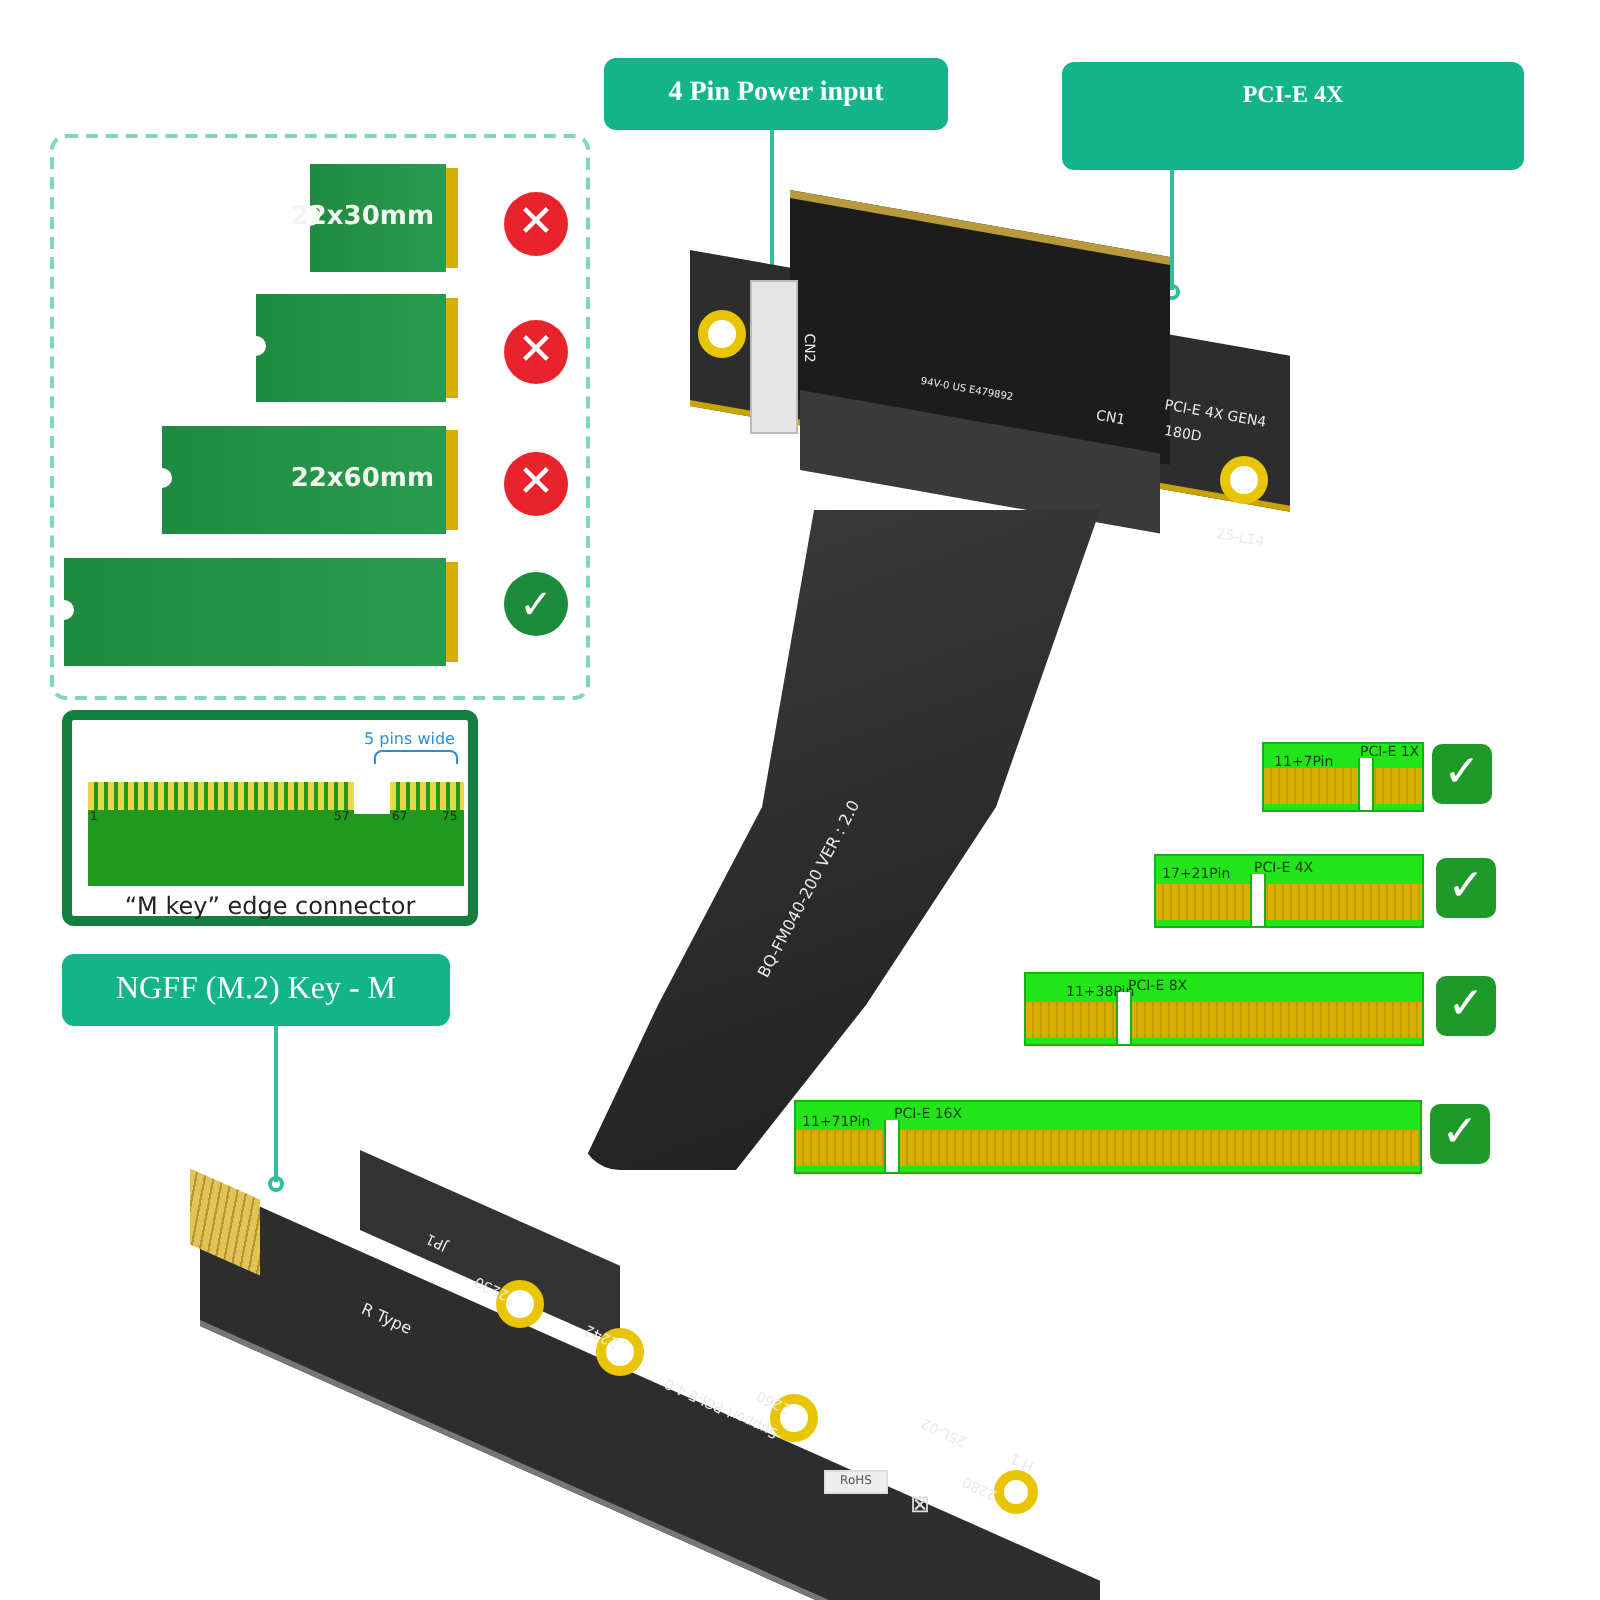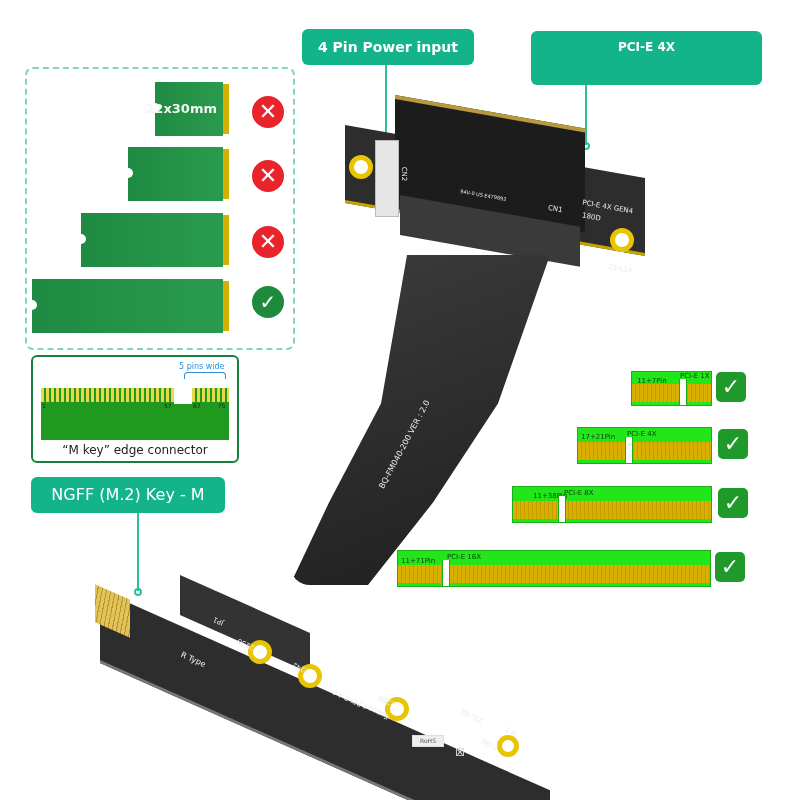--- a/index.html
+++ b/index.html
@@ -1,28 +1,28 @@
 <!DOCTYPE html>
 <html><head>
 <meta charset="utf-8">
 <style>
   html,body{margin:0;padding:0;background:#ffffff;}
   body{width:800px;height:800px;position:relative;overflow:hidden;font-family:"DejaVu Sans",sans-serif;}
   .abs{position:absolute;}
-  .callout{position:absolute;background:#14b48a;color:#fff;border-radius:6px;text-align:center;font-weight:bold;}
+  .callout{position:absolute;background:#14b48a;color:#fff;border-radius:6px;text-align:center;font-weight:bold;font-family:Liberation Serif, serif;}
   .leader{position:absolute;background:#2fbf9c;width:2px;}
   .leader-dot{position:absolute;width:8px;height:8px;border:2px solid #2fbf9c;border-radius:50%;background:transparent;box-sizing:border-box;}
   .size-panel{position:absolute;left:25px;top:67px;width:270px;height:283px;border:2px dashed #7fd5c0;border-radius:8px;box-sizing:border-box;}
   .m2-card{position:absolute;background:linear-gradient(90deg,#1f8a42,#2a9b4e);height:54px;}
   .m2-card .gold{position:absolute;right:-6px;top:2px;width:6px;height:50px;background:#d4b000;}
   .m2-card .notch{position:absolute;left:-5px;top:21px;width:10px;height:10px;border-radius:50%;background:#fff;}
   .m2-card .label{position:absolute;right:6px;top:0;line-height:54px;color:#f1f7ee;font-weight:bold;font-size:13px;}
   .status-x{position:absolute;width:32px;height:32px;border-radius:50%;background:#e8232b;color:#fff;font-size:22px;font-weight:bold;text-align:center;line-height:32px;}
   .status-ok{position:absolute;width:32px;height:32px;border-radius:50%;background:#1e8a3c;color:#fff;font-size:20px;font-weight:bold;text-align:center;line-height:32px;}
-  .mkey-box{position:absolute;left:31px;top:355px;width:208px;height:108px;border:2px solid #15803d;border-radius:6px;background:#fff;box-sizing:border-box;}
+  .mkey-box{position:absolute;left:31px;top:355px;width:208px;height:108px;border:5px solid #15803d;border-radius:6px;background:#fff;box-sizing:border-box;}
   .pcie-slot{position:absolute;background:#22e61a;border:1px solid #18b012;text-decoration:underline;}
   .pcie-slot .pins{position:absolute;left:0;right:0;bottom:3px;height:18px;background:repeating-linear-gradient(90deg,#d9b000 0 3px,#c49d00 3px 4px);}
   .pcie-slot .key{position:absolute;bottom:0;width:6px;height:26px;background:#fff;border-left:1px solid #18b012;border-right:1px solid #18b012;}
   .pcie-slot .t{position:absolute;font-size:7px;color:#0d3b0d;top:3px;}
   .check-sq{position:absolute;width:30px;height:30px;border-radius:5px;background:#1f9a2a;color:#fff;font-size:22px;font-weight:bold;text-align:center;line-height:30px;}
   .pcb{position:absolute;background:#2d2d2d;}
   .hole{position:absolute;border-radius:50%;background:#fff;border:5px solid #e8c500;box-sizing:border-box;}
   .silk{position:absolute;color:#eaeaea;font-size:7px;white-space:nowrap;}
 </style>
 </head>
@@ -57,20 +57,21 @@
 
 <div class="m2-card" style="left:128px;top:147px;width:95px;">
   <div class="notch"></div>
   <div class="gold"></div>
 </div>
 <div class="status-x" style="left:252px;top:160px;">✕</div>
 
 <div class="m2-card" style="left:81px;top:213px;width:142px;">
   <div class="notch"></div>
   <div class="gold"></div>
+  <span class="label">22x60mm</span>
 </div>
 <div class="status-x" style="left:252px;top:226px;">✕</div>
 
 <div class="m2-card" style="left:32px;top:279px;width:191px;">
   <div class="notch"></div>
   <div class="gold"></div>
 </div>
 <div class="status-ok" style="left:252px;top:286px;">✓</div>
 
 <div class="mkey-box">

